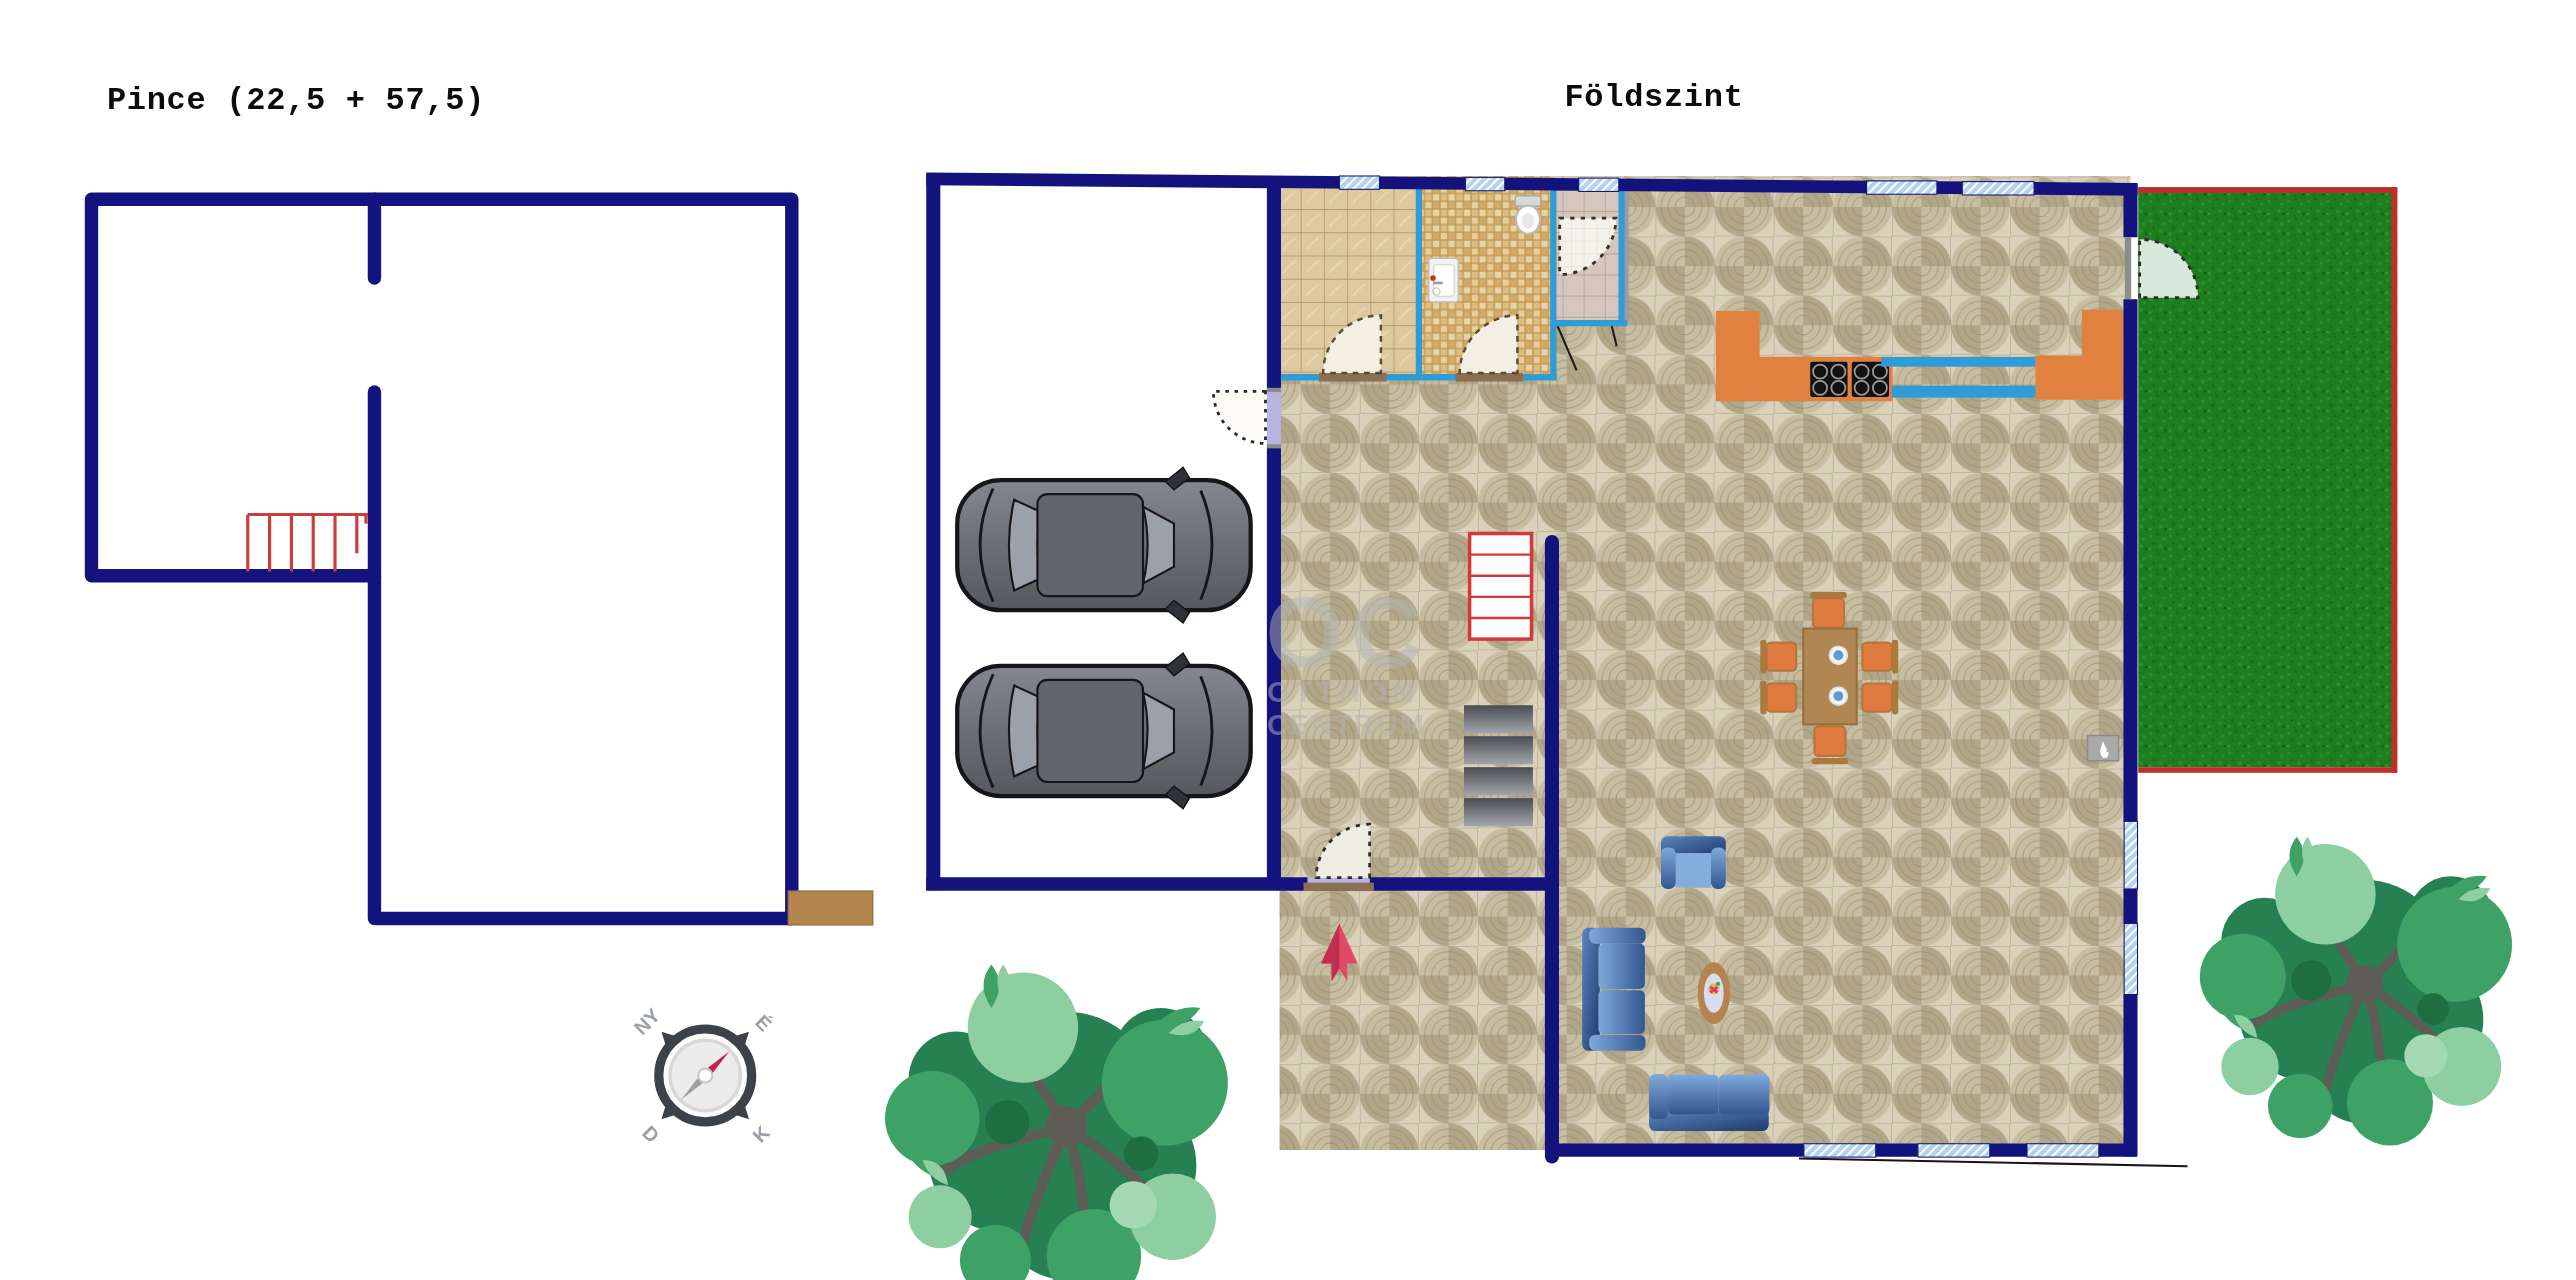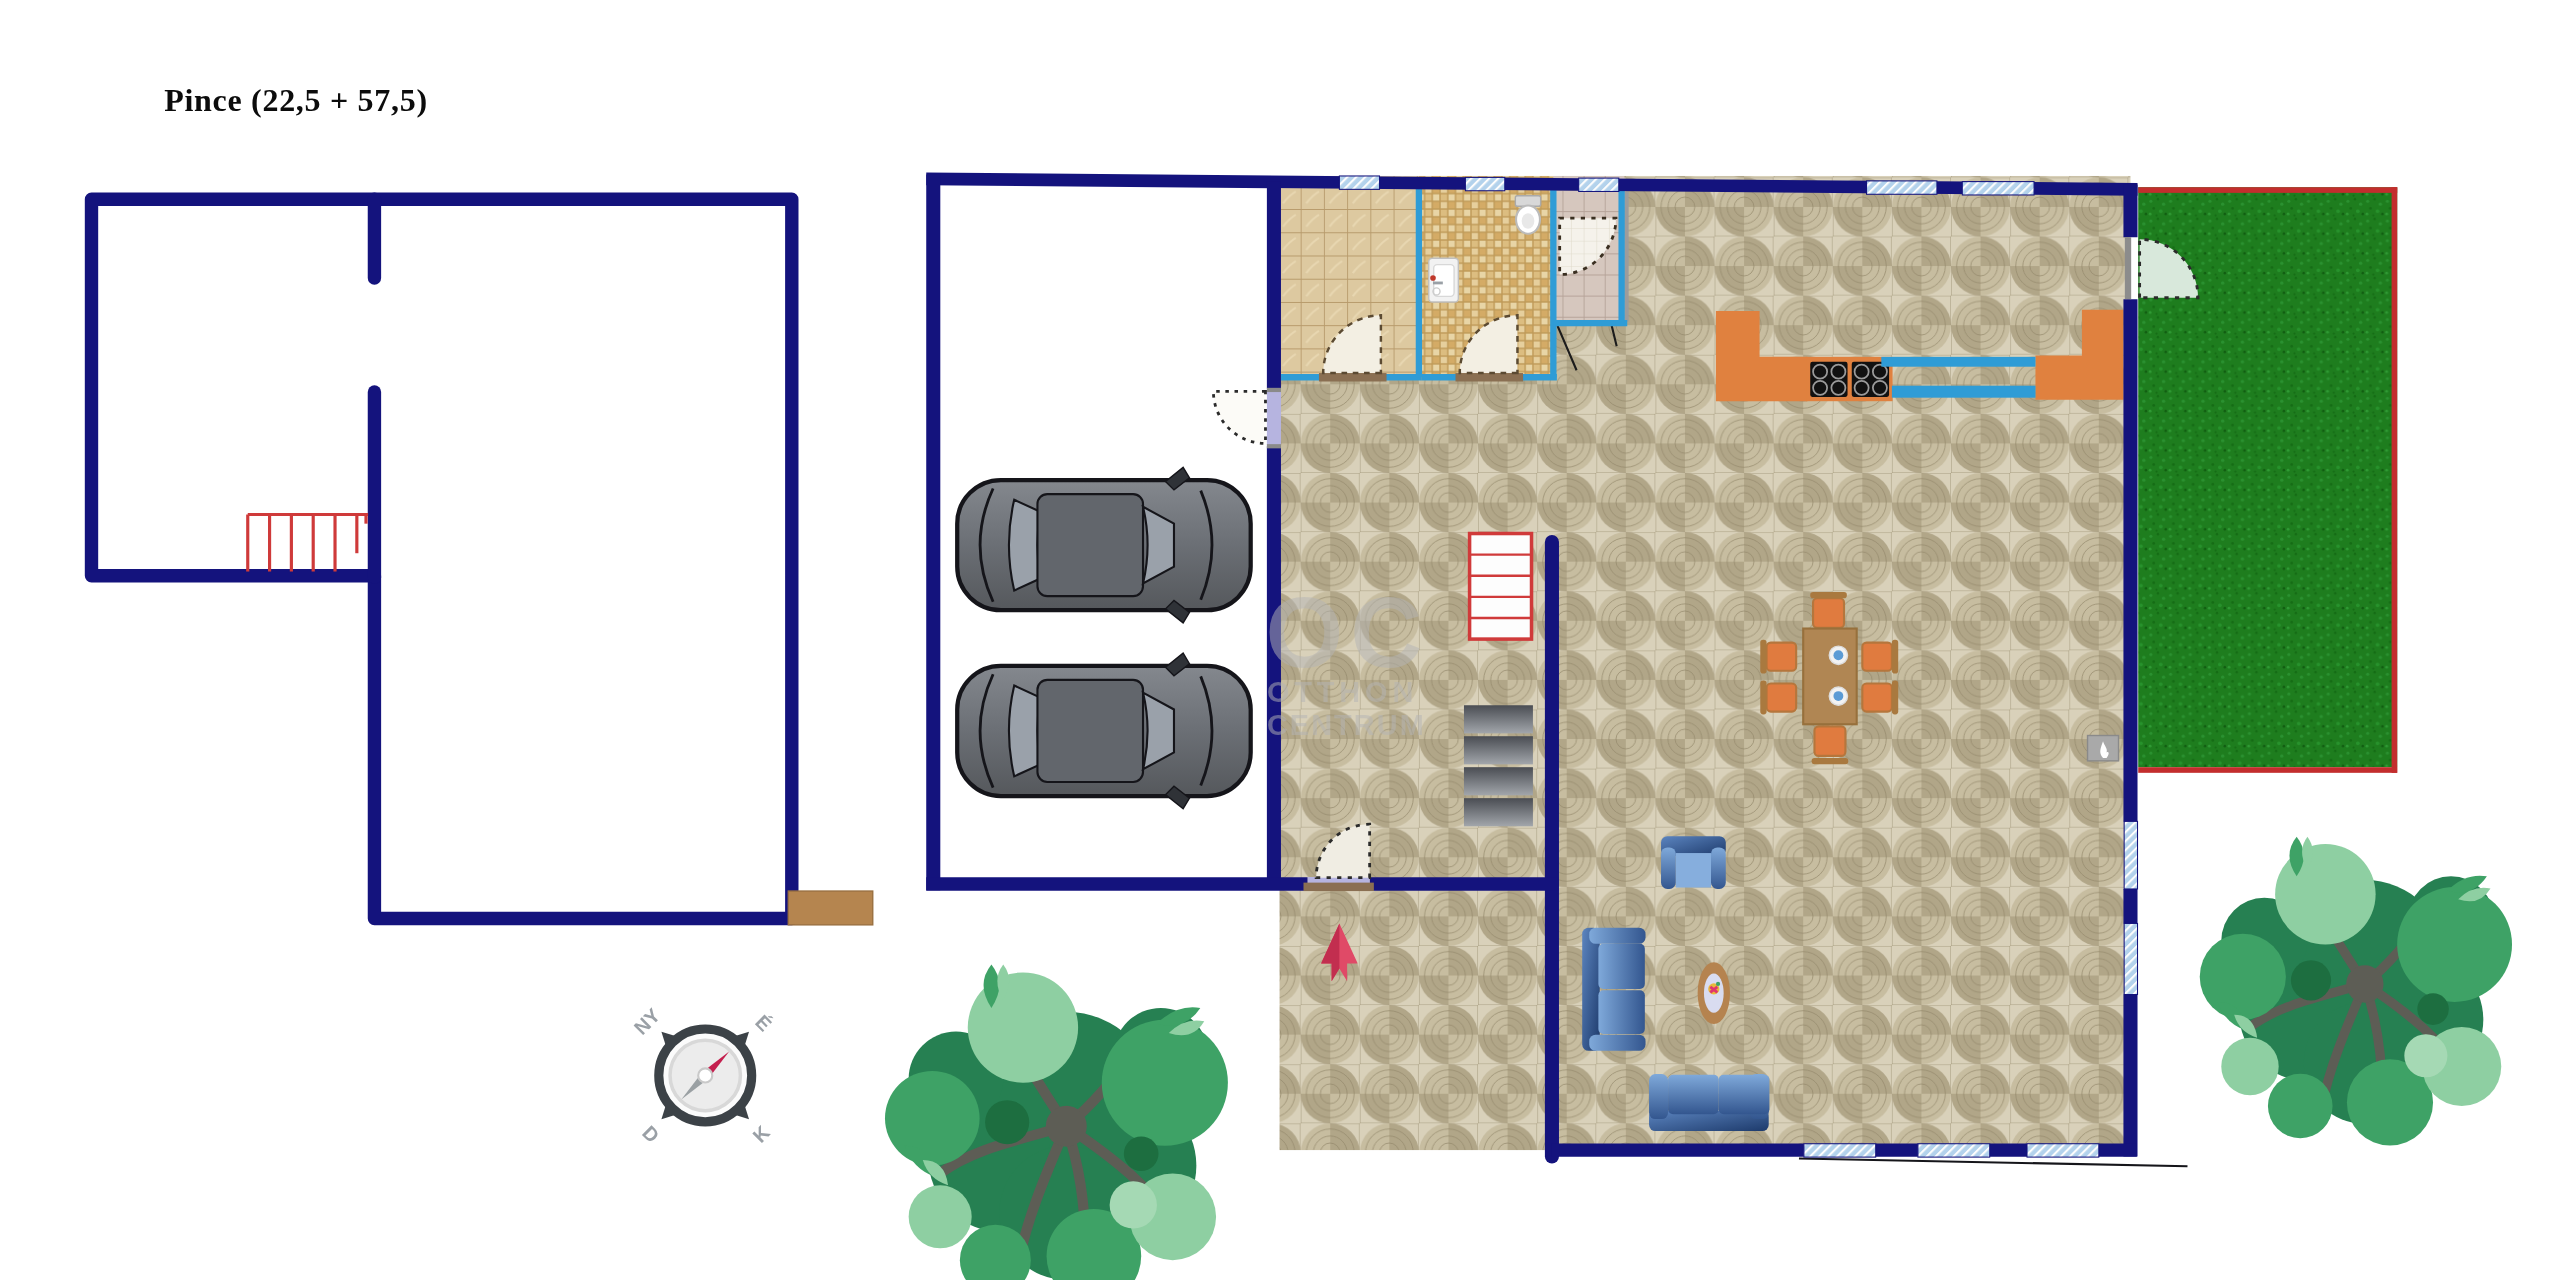--- a/index.html
+++ b/index.html
@@ -1,29 +1,30 @@
 <!DOCTYPE html>
 <html style="font-size:11.3px"><head>
 <meta charset="utf-8">
 <style>
   html,body{margin:0;padding:0;background:#ffffff;}
   .stage{position:relative;width:2576px;height:1281px;background:#ffffff;overflow:hidden;
          font-family:"Liberation Sans", sans-serif;}
   svg{position:absolute;left:0;top:0;}
-  .title{position:absolute;font-family:Liberation Serif, serif;
+  .title{position:absolute;font-family:Liberation Mono, monospace;
          font-weight:bold;font-size:32px;color:#0c0c0c;text-align:center;letter-spacing:0.7px;}
   .title-basement{left:99px;top:82px;width:394px;}
   .title-ground{left:1443px;top:79px;width:422px;}
 </style>
 </head>
 <body>
 
 <div class="stage">
 
   <div class="title title-basement">Pince (22,5 + 57,5)</div>
+  <div class="title title-ground">Földszint</div>
 
   <svg width="2576" height="1281" viewBox="0 0 3660 1820">
     <defs>
 
       <pattern id="pinwheel" width="84" height="84" patternUnits="userSpaceOnUse">
         <rect width="84" height="84" fill="#d9d1ba"></rect>
         <path d="M42,42 L0,42 A42,42 0 0 1 42,0 Z" fill="#c7bda0"></path>
         <path d="M42,42 L42,0 A42,42 0 0 1 84,42 Z" fill="#b1a688"></path>
         <path d="M42,42 L84,42 A42,42 0 0 1 42,84 Z" fill="#c7bda0"></path>
         <path d="M42,42 L42,84 A42,42 0 0 1 0,42 Z" fill="#b1a688"></path>

